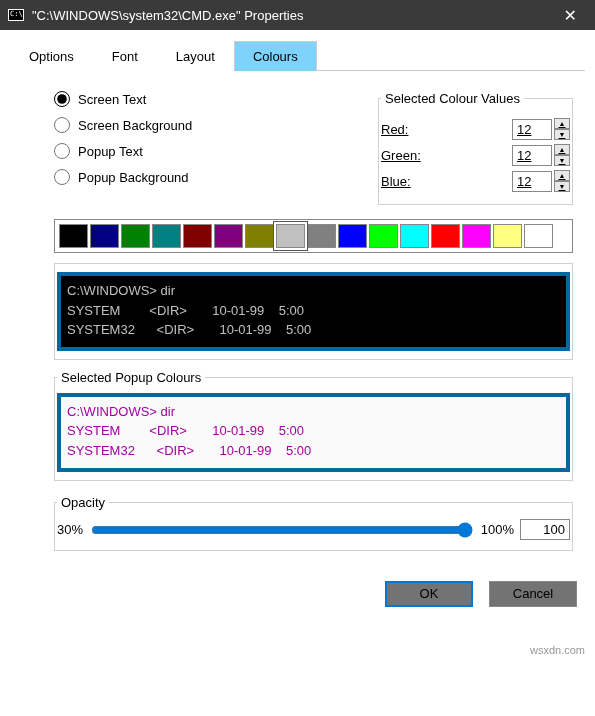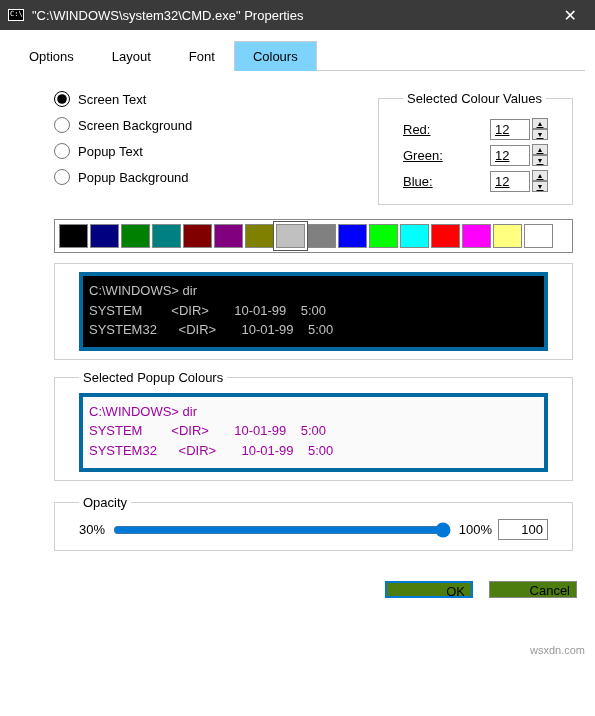--- a/index.html
+++ b/index.html
@@ -9,58 +9,58 @@
 .titlebar .icon::after { content: "C:\\"; color: #fff; font-size: 7px; position: absolute; top: 0; left: 1px; font-family: monospace; }
 .titlebar .close { margin-left: auto; font-size: 16px; padding: 0 10px; cursor: pointer; }
 .tabs { display: flex; border-bottom: 1px solid #ccc; margin: 10px 10px 0 10px; }
 .tab { padding: 7px 18px; cursor: pointer; border: 1px solid transparent; border-bottom: none; position: relative; top: 1px; background: #fff; }
 .tab.active { border-color: #ccc; background: #7dd3fc; }
 .content { padding: 20px 22px; margin-left: 32px; }
 .row1 { display: flex; gap: 20px; }
 .radio-group { flex: 1; }
 .radio-item { display: flex; align-items: center; margin-bottom: 10px; cursor: pointer; }
 .radio-item input { margin: 0 8px 0 0; width: 16px; height: 16px; accent-color: #000; }
-fieldset { border: 1px solid #d0d0d0; padding: 8px 24px; margin: 0; }
+fieldset { border: 1px solid #d0d0d0; padding: 8px 2px; margin: 0; }
 legend { padding: 0 4px; color: #000; }
 .color-values { width: 195px; }
 .cv-row { display: flex; align-items: center; margin: 4px 0; text-decoration: underline; }
 .cv-row label { flex: 1; }
 .cv-row input { width: 40px; text-align: left; padding: 2px 4px; border: 1px solid #888; }
 .spinner { display: flex; flex-direction: column; margin-left: 2px; }
 .spinner button { width: 16px; height: 11px; font-size: 7px; line-height: 7px; padding: 0; border: 1px solid #888; background: #e8e8e8; cursor: pointer; }
 .palette { display: flex; gap: 2px; margin: 14px 0 8px 0; border: 1px solid #888; padding: 4px; background: #fff; }
 .swatch { width: 29px; height: 24px; border: 1px solid #888; cursor: pointer; }
 .swatch.selected { position: relative; z-index: 1; }
 .swatch.selected::before { content: ""; position: absolute; inset: -4px; border: 1px solid #555; }
 .preview { margin-top: 10px; }
 .preview-box { border: 4px solid #0369a1; padding: 6px; font-family: Consolas, "Courier New", monospace; font-size: 14px; white-space: pre; overflow: hidden; line-height: 1.4; }
 .preview-box.screen { background: #000; color: #c0c0c0; }
 .preview-box.popup { background: #fafafa; color: #a000a0; }
 .opacity-group { margin-top: 14px; }
 .opacity-row { display: flex; align-items: center; gap: 6px; }
 .slider { flex: 1; accent-color: #0078d7; height: 20px; }
 .opacity-input { width: 50px; text-align: right; border: 1px solid #888; padding: 2px 4px; }
 .buttons { display: flex; justify-content: flex-end; gap: 16px; padding: 10px 18px 14px; }
-.btn { min-width: 88px; height: 17px; border: 1px solid #888; background: #4d7c0f; cursor: pointer; text-align: right; }
+.btn { min-width: 88px; height: 26px; border: 1px solid #888; background: #737373; cursor: pointer; }
 .btn.default { border: 2px solid #0078d7; }
 .watermark { position: absolute; bottom: 60px; right: 10px; color: #999; font-size: 11px; pointer-events: none; }
 </style>
 </head>
 <body>
 
 <div class="titlebar">
   <div class="icon"></div>
   <span>"C:\WINDOWS\system32\CMD.exe" Properties</span>
   <span class="close">✕</span>
 </div>
 
 <div class="tabs">
   <div class="tab">Options</div>
+  <div class="tab">Font</div>
   <div class="tab">Layout</div>
-  <div class="tab">Font</div>
   <div class="tab active">Colours</div>
 </div>
 
 <div class="content">
 
   <div class="row1">
     <div class="radio-group">
       <label class="radio-item">
         <input type="radio" name="ct" checked="" style="">
         <span>Screen Text</span>

